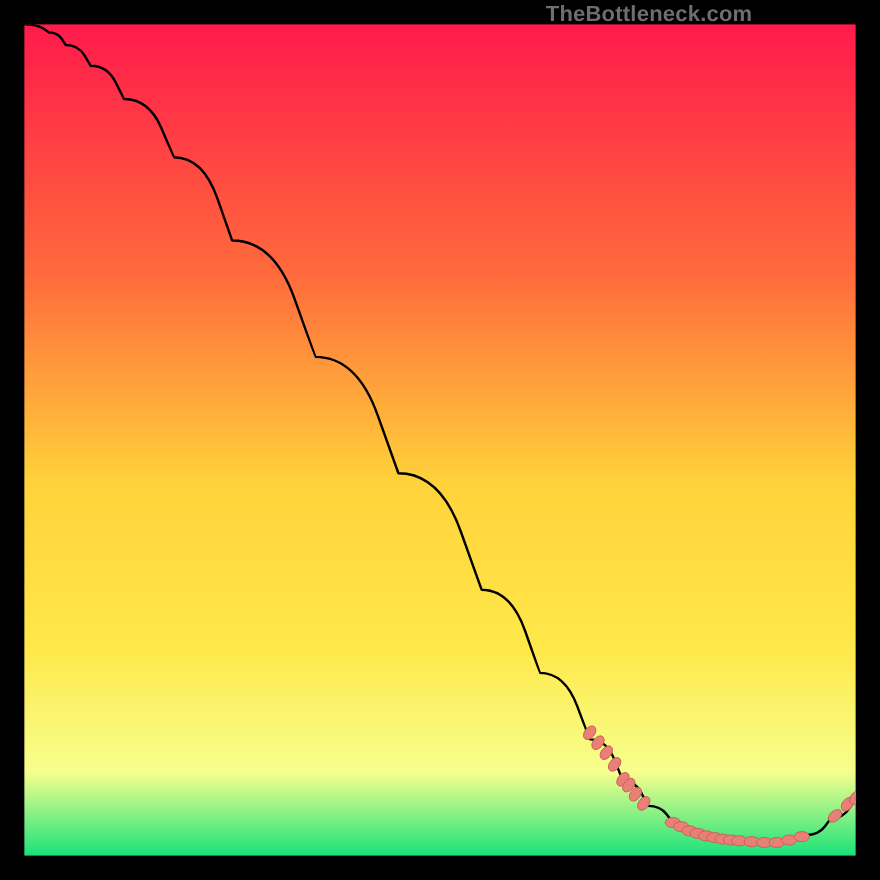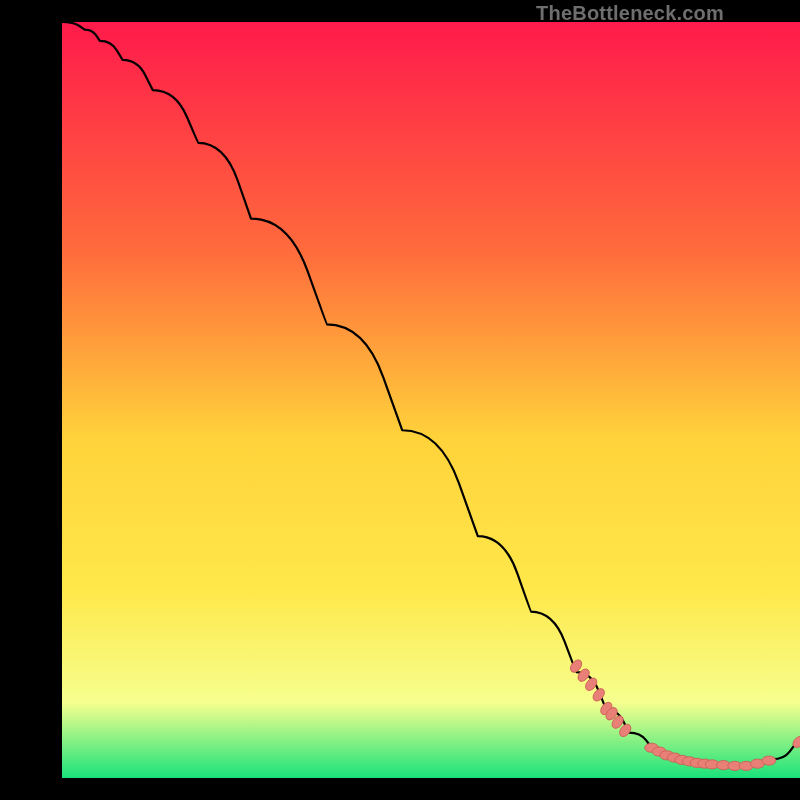--- a/index.html
+++ b/index.html
@@ -9,21 +9,20 @@
     height: 800px;
     background: #000;
     overflow: hidden;
     font-family: Arial, Helvetica, sans-serif;
   }
   .stage {
     position: relative;
     width: 704px;
     height: 800px;
     background: #000;
-    margin-left: 40px;
   }
   .plot {
     position: absolute;
     left: 22px;
     top: 22px;
     width: 756px;
     height: 756px;
   }
   .watermark {
     position: absolute;

